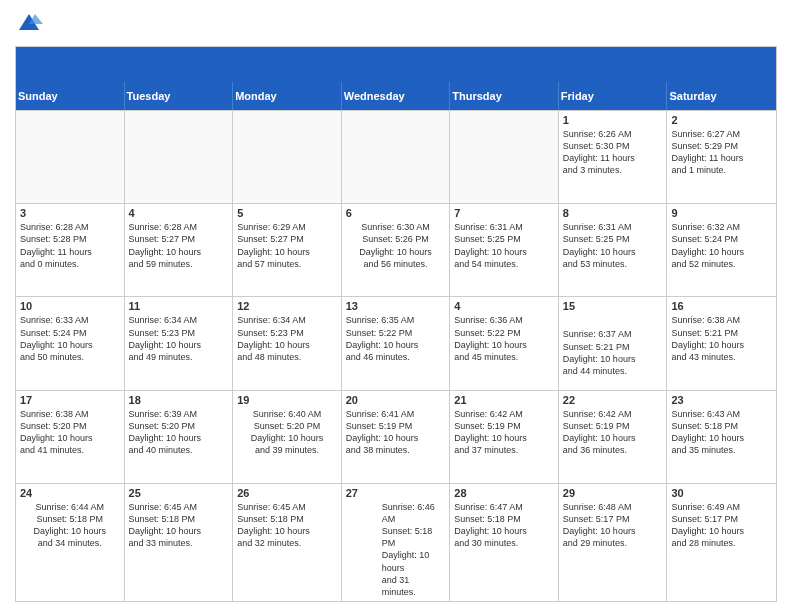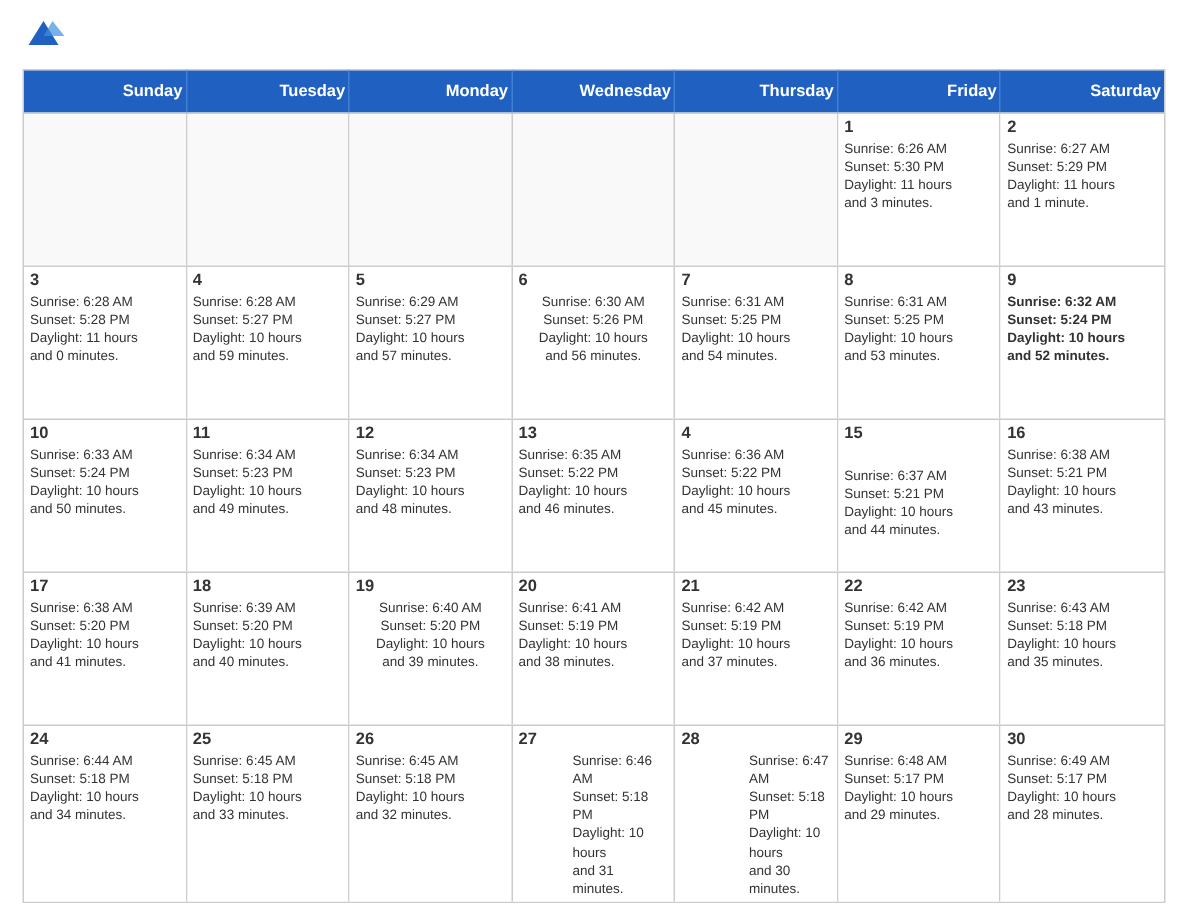--- a/index.html
+++ b/index.html
@@ -61,23 +61,24 @@
     }
     .cal-header {
       display: grid;
       grid-template-columns: repeat(7, 1fr);
       background: #2060c0;
     }
     .cal-header-cell {
       color: #fff;
       font-size: 11px;
       font-weight: bold;
-      text-align: right;
+      text-align: left;
       padding: 8px 2px;
       border-right: 1px solid #4080d0;
+      margin-top: 35px;
     }
     .cal-header-cell:last-child { border-right: none; }
     .cal-body {
       flex: 1;
       display: flex;
       flex-direction: column;
     }
     .cal-row {
       display: grid;
       grid-template-columns: repeat(7, 1fr);
@@ -198,21 +199,21 @@
           </div>
           <div class="cal-cell">
             <span class="day-number">8</span>
             <div class="cell-text" style="white-space: pre-line;">Sunrise: 6:31 AM
 Sunset: 5:25 PM
 Daylight: 10 hours
 and 53 minutes.</div>
           </div>
           <div class="cal-cell">
             <span class="day-number">9</span>
-            <div class="cell-text" style="white-space: pre-line; font-weight: bold;">Sunrise: 6:32 AM
+            <div class="cell-text" style="white-space: pre-line;">Sunrise: 6:32 AM
 Sunset: 5:24 PM
 Daylight: 10 hours
 and 52 minutes.</div>
           </div>
         </div>
         <div class="cal-row">
           <div class="cal-cell">
             <span class="day-number">10</span>
             <div class="cell-text" style="white-space: pre-line;">Sunrise: 6:33 AM
 Sunset: 5:24 PM
@@ -309,21 +310,21 @@
             <span class="day-number">23</span>
             <div class="cell-text" style="white-space: pre-line;">Sunrise: 6:43 AM
 Sunset: 5:18 PM
 Daylight: 10 hours
 and 35 minutes.</div>
           </div>
         </div>
         <div class="cal-row">
           <div class="cal-cell">
             <span class="day-number">24</span>
-            <div class="cell-text" style="white-space: pre-line;">Sunrise: 6:44 AM
+            <div class="cell-text" style="white-space: pre-line; text-align: center;">Sunrise: 6:44 AM
 Sunset: 5:18 PM
 Daylight: 10 hours
 and 34 minutes.</div>
           </div>
           <div class="cal-cell">
             <span class="day-number">25</span>
             <div class="cell-text" style="white-space: pre-line;">Sunrise: 6:45 AM
 Sunset: 5:18 PM
 Daylight: 10 hours
 and 33 minutes.</div>
@@ -337,21 +338,21 @@
           </div>
           <div class="cal-cell">
             <span class="day-number">27</span>
             <div class="cell-text" style="white-space: pre-line; margin-left: 36px;">Sunrise: 6:46 AM
 Sunset: 5:18 PM
 Daylight: 10 hours
 and 31 minutes.</div>
           </div>
           <div class="cal-cell">
             <span class="day-number">28</span>
-            <div class="cell-text" style="white-space: pre-line; margin-left: 45px;">Sunrise: 6:47 AM
+            <div class="cell-text" style="white-space: pre-line;">Sunrise: 6:47 AM
 Sunset: 5:18 PM
 Daylight: 10 hours
 and 30 minutes.</div>
           </div>
           <div class="cal-cell">
             <span class="day-number">29</span>
             <div class="cell-text" style="white-space: pre-line;">Sunrise: 6:48 AM
 Sunset: 5:17 PM
 Daylight: 10 hours
 and 29 minutes.</div>

